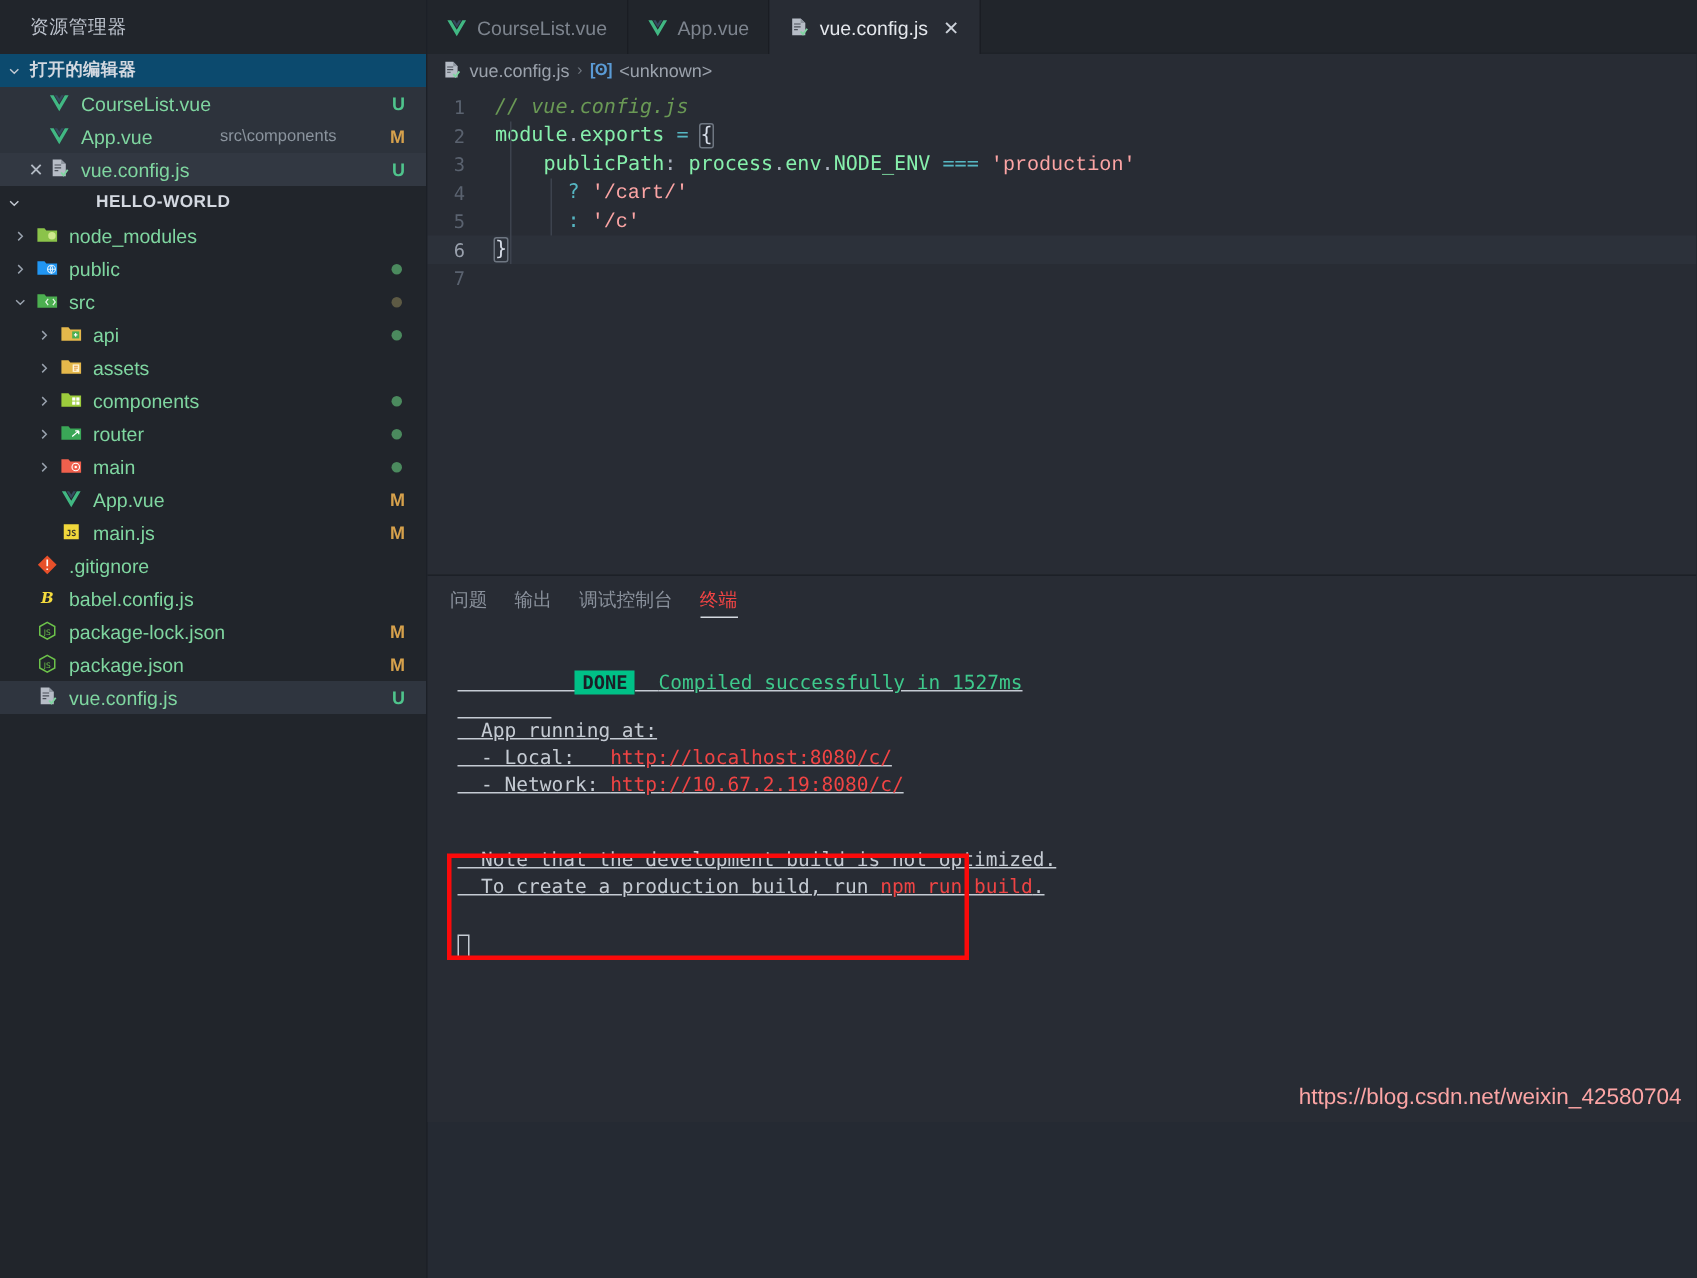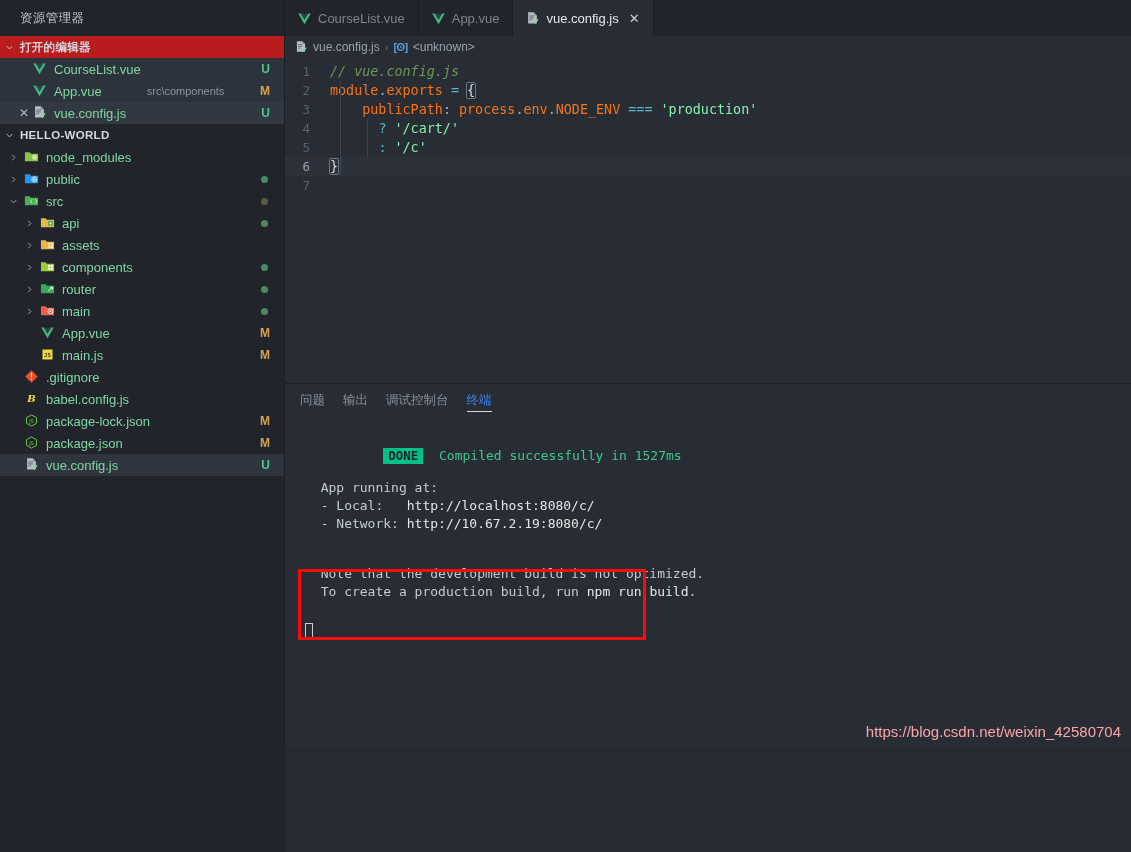--- a/index.html
+++ b/index.html
@@ -26,23 +26,23 @@
     font-size: 12.5px; color: #bdc3cd;
     letter-spacing: .4px;
     flex: 0 0 36px;
   }
   .section-header {
     height: 22px; line-height: 22px;
     display: flex; align-items: center;
     font-size: 11.5px; font-weight: bold; color: #d3d8e0;
     letter-spacing: .3px;
     padding-left: 4px;
-    background: #b91c1c;
-  }
-  .section-header.plain { background: transparent; }
+    background: #0c4a6e;
+  }
+  .section-header.plain { background: transparent; gap: 44px; }
   .chev {
     width: 16px; display: inline-block; text-align: center;
     font-size: 10px; color: #9aa3af; flex: 0 0 16px;
   }
   .open-editors-list { background: #2d333c; }
 
   .row {
     height: 22px; display: flex; align-items: center;
     font-size: 13px; position: relative;
     white-space: nowrap; cursor: pointer;
@@ -119,24 +119,24 @@
   .cline { display: flex; height: 19px; align-items: center; position: relative; }
   .cline.cur { background: #2c313a; }
   .gut {
     width: 45px; flex: 0 0 45px; text-align: right; padding-right: 20px;
     color: #5a626f; font-size: 12.5px;
   }
   .gut.active { color: #99a0ac; }
   .ctext { white-space: pre; position: relative; }
 
   .tk-com  { color: #6a9955; font-style: italic; }
-  .tk-var  { color: #f97316; text-align: right; }
+  .tk-var  { color: #86efac; text-align: right; }
   .tk-dot  { color: #abb2bf; }
   .tk-op   { color: #56b6c2; }
-  .tk-str  { color: #86efac; }
+  .tk-str  { color: #fca5a5; font-family: Liberation Mono, monospace; }
   .tk-cond { color: #56b6c2; }
   .tk-brmatch {
     color: #d8dee9; outline: 1px solid #6e7681; display: inline-block;
     line-height: 15px; border-radius: 1px;
   }
   .guide {
     position: absolute; top: 0; bottom: 0; width: 1px; background: #3d434e;
   }
 
   
@@ -146,39 +146,39 @@
     display: flex; flex-direction: column; position: relative;
   }
   .panel-tabs {
     height: 33px; flex: 0 0 33px; display: flex; align-items: center;
     padding-left: 15px; gap: 18px;
   }
   .ptab {
     font-size: 12.5px; color: #8a919c; position: relative; cursor: pointer;
     height: 33px; display: flex; align-items: center;
   }
-  .ptab.active { color: #3b82f6; }
+  .ptab.active { color: #ef4444; }
   .ptab.active::after {
     content: ""; position: absolute; left: 0; right: 0; bottom: 5px;
     height: 1px; background: #d4d9e0;
   }
   .term {
     flex: 1 1 auto; padding: 12px 0 0 0;
     font-family: "DejaVu Sans Mono", monospace;
     font-size: 13px; line-height: 18px; color: #c5cbd3;
     position: relative; overflow: hidden;
   }
-  .tline { white-space: pre; padding-left: 20px; height: 18px; }
+  .tline { white-space: pre; padding-left: 20px; height: 18px; text-decoration: underline; }
   .done-badge {
     display: inline-block; background: #00c187; color: #1b1f27;
     font-weight: bold; padding: 0 5px; line-height: 16px;
     font-family: "DejaVu Sans Mono", monospace; font-size: 12.5px;
   }
   .tk-green { color: #3ec98c; }
-  .tk-cyan  { color: #e5e5e5; text-align: right; }
+  .tk-cyan  { color: #ef4444; text-align: right; }
   .redbox {
     position: absolute; border: 3px solid #fb0a0a;
     left: 298px; top: 569px; width: 348px; height: 71px;
     pointer-events: none;
   }
   .cursor-blk {
     display: inline-block; width: 8px; height: 16px;
     border: 1px solid #c5cbd3; vertical-align: -3px;
   }
   .watermark {

